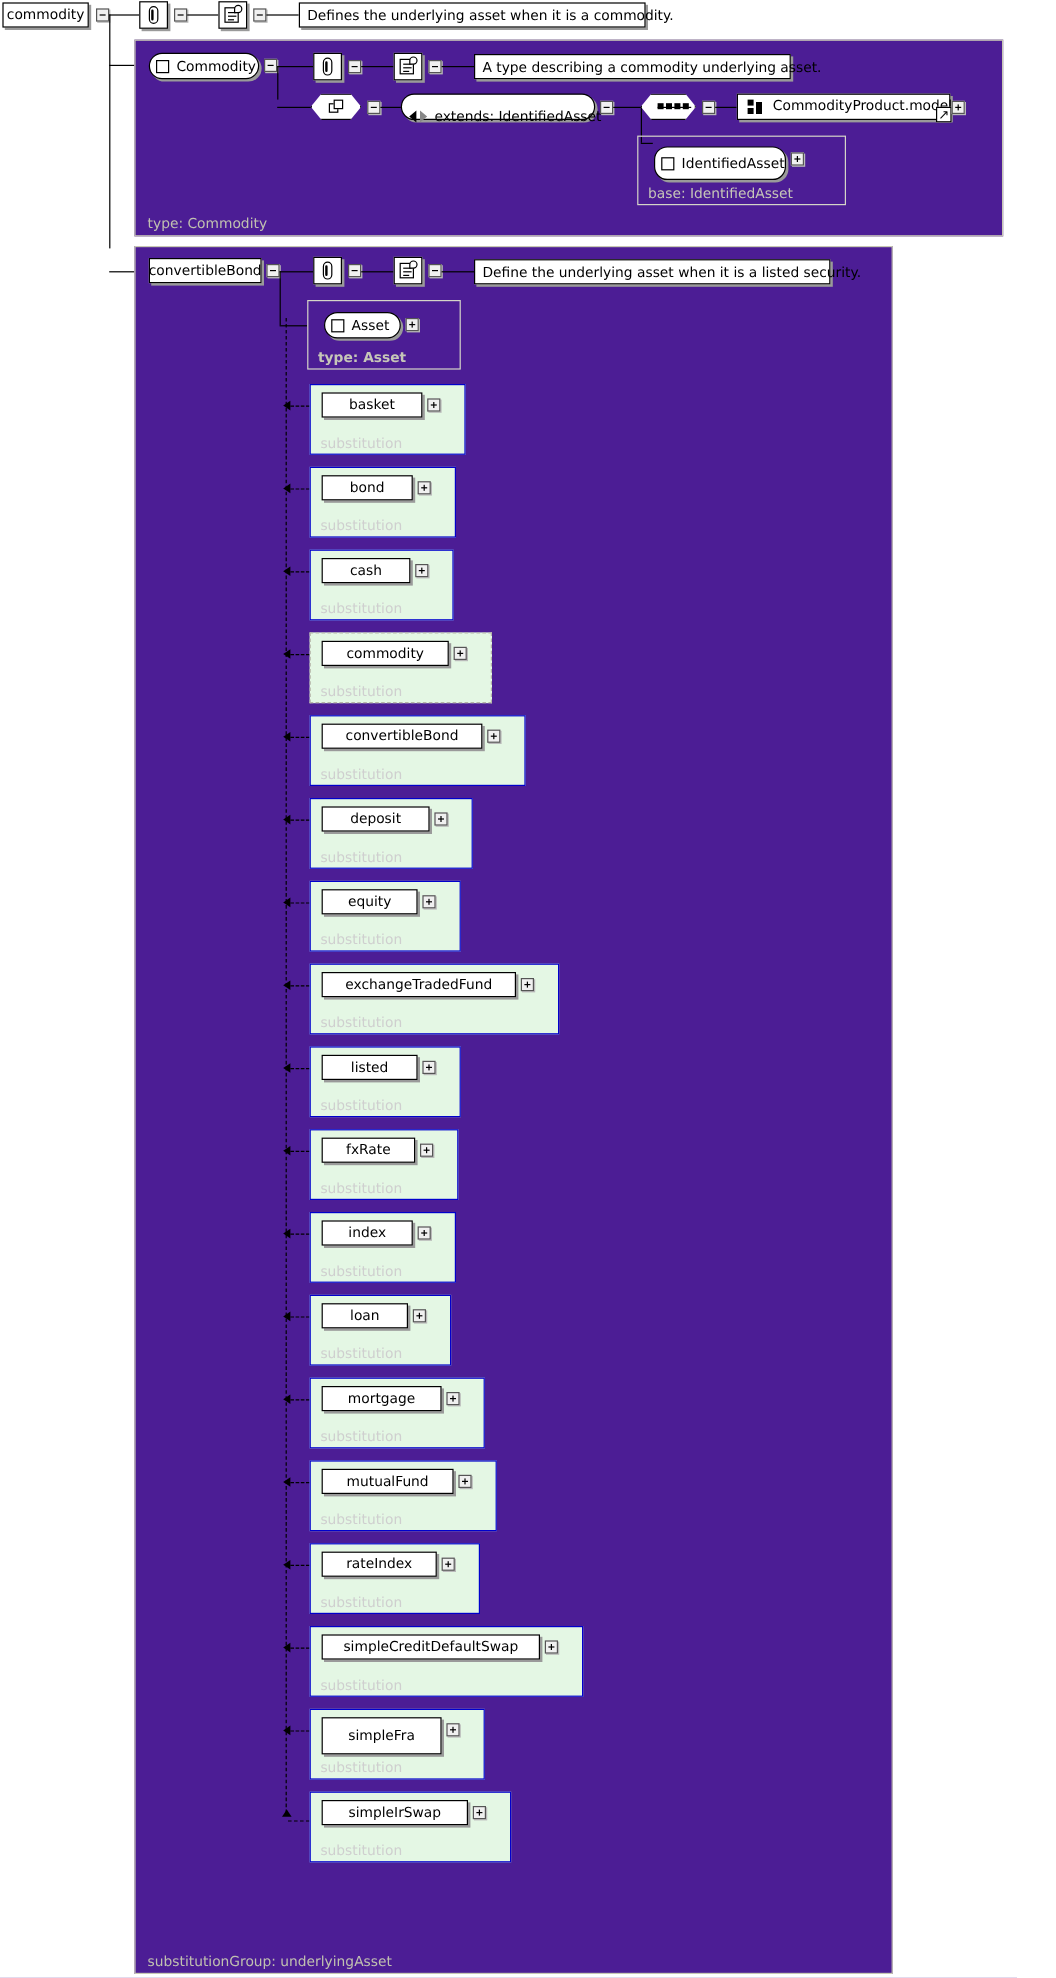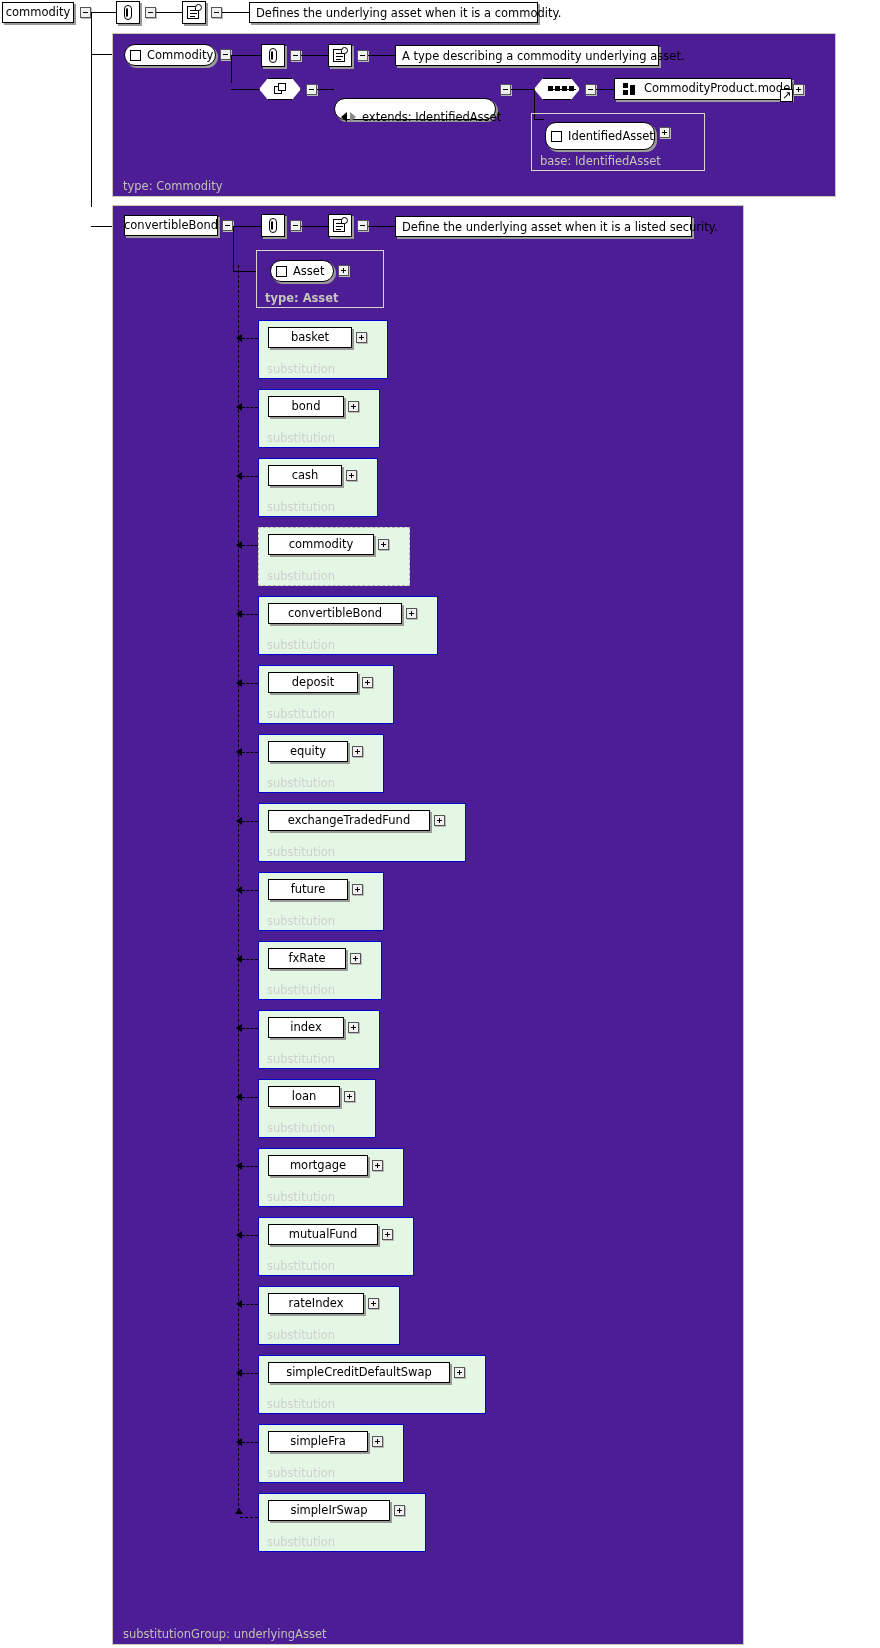--- a/index.html
+++ b/index.html
@@ -373,21 +373,21 @@
 <div class="docbox" style="left:395px; top:45px; width:264px; height:21px;">
   <span>A type describing a commodity underlying asset.</span>
 </div>
 
 <div class="modelgrp" style="left:259px; top:78px; width:42px; height:22px;">
   <span class="cc"></span>
 </div>
 <div class="exp" style="left:306px; top:84px;"></div>
 <div class="hline" style="left:317px; top:89px; width:17px;"></div>
 
-<div class="typebox" style="left:334px; top:78px; width:162px; height:22px; border-radius:11px; padding:16px 8px 0 6px;margin-top:20px;">
+<div class="typebox" style="left:334px; top:78px; width:162px; height:22px; border-radius:11px; padding:16px 8px 0 6px;">
   <span class="ext"></span>
   <span>extends: IdentifiedAsset</span>
 </div>
 <div class="exp" style="left:500px; top:84px;"></div>
 
 <div class="hline" style="left:511px; top:89px; width:23px;"></div>
 <div class="vline" style="left:534px; top:89px; height:30px;"></div>
 <div class="hline" style="left:534px; top:119px; width:10px;"></div>
 
 <div class="modelgrp" style="left:534px; top:78px; width:46px; height:22px;">
@@ -535,21 +535,21 @@
     <div class="ebox" style="left:268px; top:810px; width:162px; height:21px;">
       <span>exchangeTradedFund</span>
     </div>
     <div class="exp plus" style="left:434px; top:815px;"></div>
     <div class="dhline" style="left:242px; top:890px; width:16px;"></div>
     <div class="arrowL" style="left:236px; top:886px;"></div>
     <div class="subst" style="left:258px; top:872px; width:126px; height:59px;">
       <span class="cap">substitution</span>
     </div>
     <div class="ebox" style="left:268px; top:879px; width:80px; height:21px;">
-      <span>future</span>
+      <span>listed</span>
     </div>
     <div class="exp plus" style="left:352px; top:884px;"></div>
     <div class="dhline" style="left:242px; top:959px; width:16px;"></div>
     <div class="arrowL" style="left:236px; top:955px;"></div>
     <div class="subst" style="left:258px; top:941px; width:124px; height:59px;">
       <span class="cap">substitution</span>
     </div>
     <div class="ebox" style="left:268px; top:948px; width:78px; height:21px;">
       <span>fxRate</span>
     </div>
@@ -606,21 +606,21 @@
     </div>
     <div class="ebox" style="left:268px; top:1362px; width:182px; height:21px;">
       <span>simpleCreditDefaultSwap</span>
     </div>
     <div class="exp plus" style="left:454px; top:1367px;"></div>
     <div class="dhline" style="left:242px; top:1442px; width:16px;"></div>
     <div class="arrowL" style="left:236px; top:1438px;"></div>
     <div class="subst" style="left:258px; top:1424px; width:146px; height:59px;">
       <span class="cap">substitution</span>
     </div>
-    <div class="ebox" style="left:268px; top:1431px; width:100px; height:21px;">
+    <div class="ebox" style="left:268px; top:1431px; width:100px; height:31px;">
       <span>simpleFra</span>
     </div>
     <div class="exp plus" style="left:372px; top:1436px;"></div>
     <div class="dhline" style="left:240px; top:1517px; width:18px;"></div>
     <div class="arrowU" style="left:235px; top:1508px;"></div>
     <div class="subst" style="left:258px; top:1493px; width:168px; height:59px;">
       <span class="cap">substitution</span>
     </div>
     <div class="ebox" style="left:268px; top:1500px; width:122px; height:21px;">
       <span>simpleIrSwap</span>

